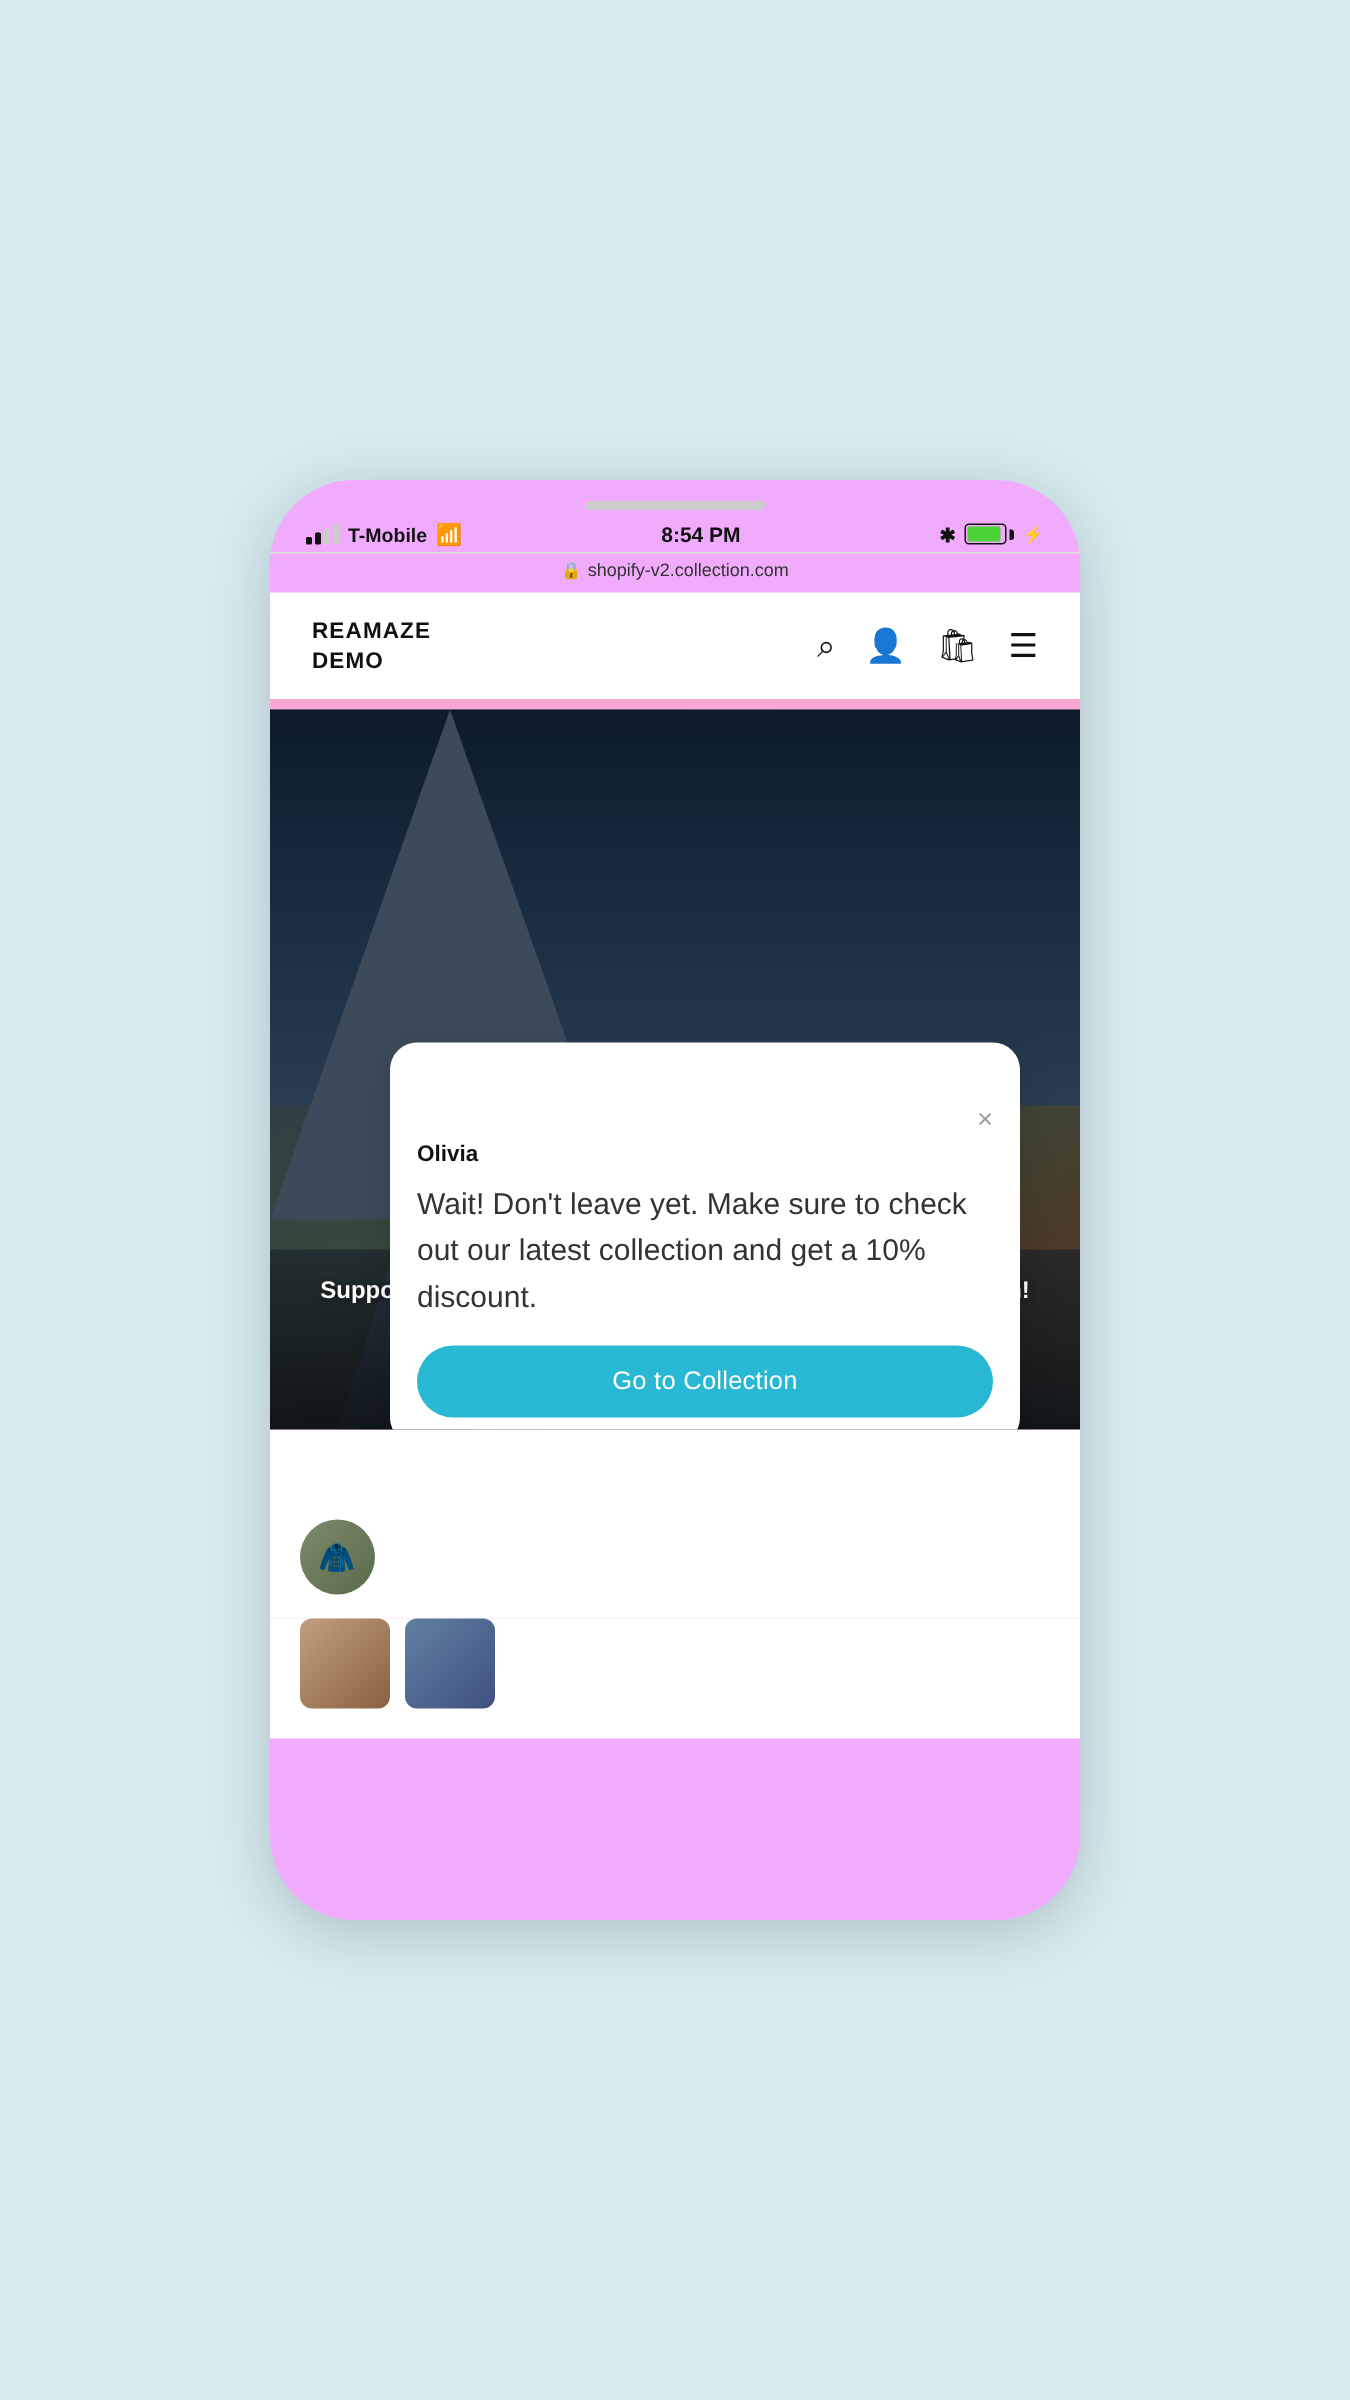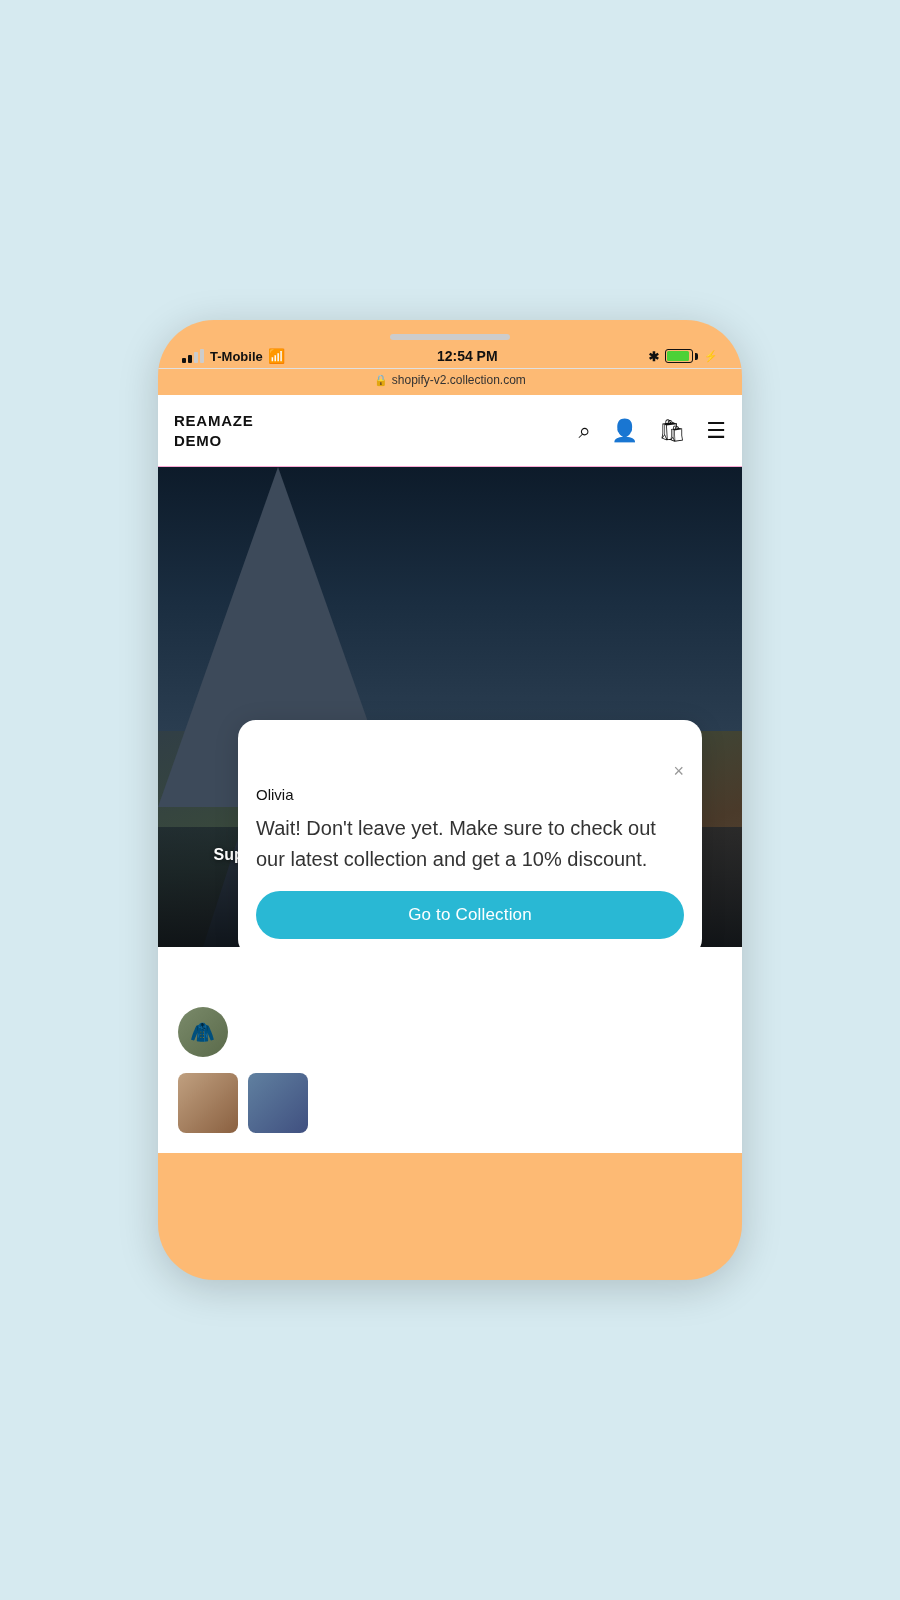--- a/index.html
+++ b/index.html
@@ -7,23 +7,23 @@
     body {
       background: #d6eaf0;
       display: flex;
       justify-content: center;
       align-items: center;
       min-height: 100vh;
       font-family: -apple-system, BlinkMacSystemFont, 'Helvetica Neue', Arial, sans-serif;
     }
 
     .phone-shell {
-      width: 584px;
+      width: 540px;
       min-height: 960px;
-      background: #fdba74;
+      background: #f0abfc;
       border-radius: 56px;
       box-shadow: 0 8px 40px rgba(0,0,0,0.18);
       overflow: hidden;
       position: relative;
       padding: 0;
     }
 
     
     .phone-pill {
       width: 120px;
@@ -102,22 +102,22 @@
     .browser-chrome {
       border-top: 1px solid #e0e0e0;
     }
 
     
     .site-nav {
       background: #fff;
       display: flex;
       align-items: center;
       justify-content: space-between;
-      padding: 16px 16px;
-      border-bottom: 1px solid #f9a8d4;
+      padding: 16px 28px;
+      border-bottom: 7px solid #f9a8d4;
     }
     .site-nav-logo {
       font-size: 15px;
       font-weight: 800;
       letter-spacing: 0.05em;
       color: #111;
       line-height: 1.3;
     }
     .site-nav-icons {
       display: flex;
@@ -224,21 +224,21 @@
     }
 
     .chat-popup-header {
       display: flex;
       align-items: center;
       justify-content: space-between;
       margin-bottom: 10px;
     }
     .chat-agent-name {
       font-size: 15px;
-      font-weight: 400;
+      font-weight: 700;
       color: #111;
       margin-top: 48px;
     }
     .chat-close {
       color: #999;
       font-size: 18px;
       cursor: pointer;
       line-height: 1;
     }
 
@@ -313,21 +313,21 @@
     <div class="status-left">
       <div class="signal-bars">
         <div class="signal-bar"></div>
         <div class="signal-bar"></div>
         <div class="signal-bar faded"></div>
         <div class="signal-bar faded"></div>
       </div>
       <span>T-Mobile</span>
       <span class="wifi-icon">📶</span>
     </div>
-    <div class="status-center">12:54 PM</div>
+    <div class="status-center">8:54 PM</div>
     <div class="status-right">
       <span style="font-size:13px;">✱</span>
       <div class="battery-wrapper">
         <div class="battery-body">
           <div class="battery-fill"></div>
         </div>
         <div class="battery-tip"></div>
       </div>
       <span class="battery-bolt">⚡</span>
     </div>

